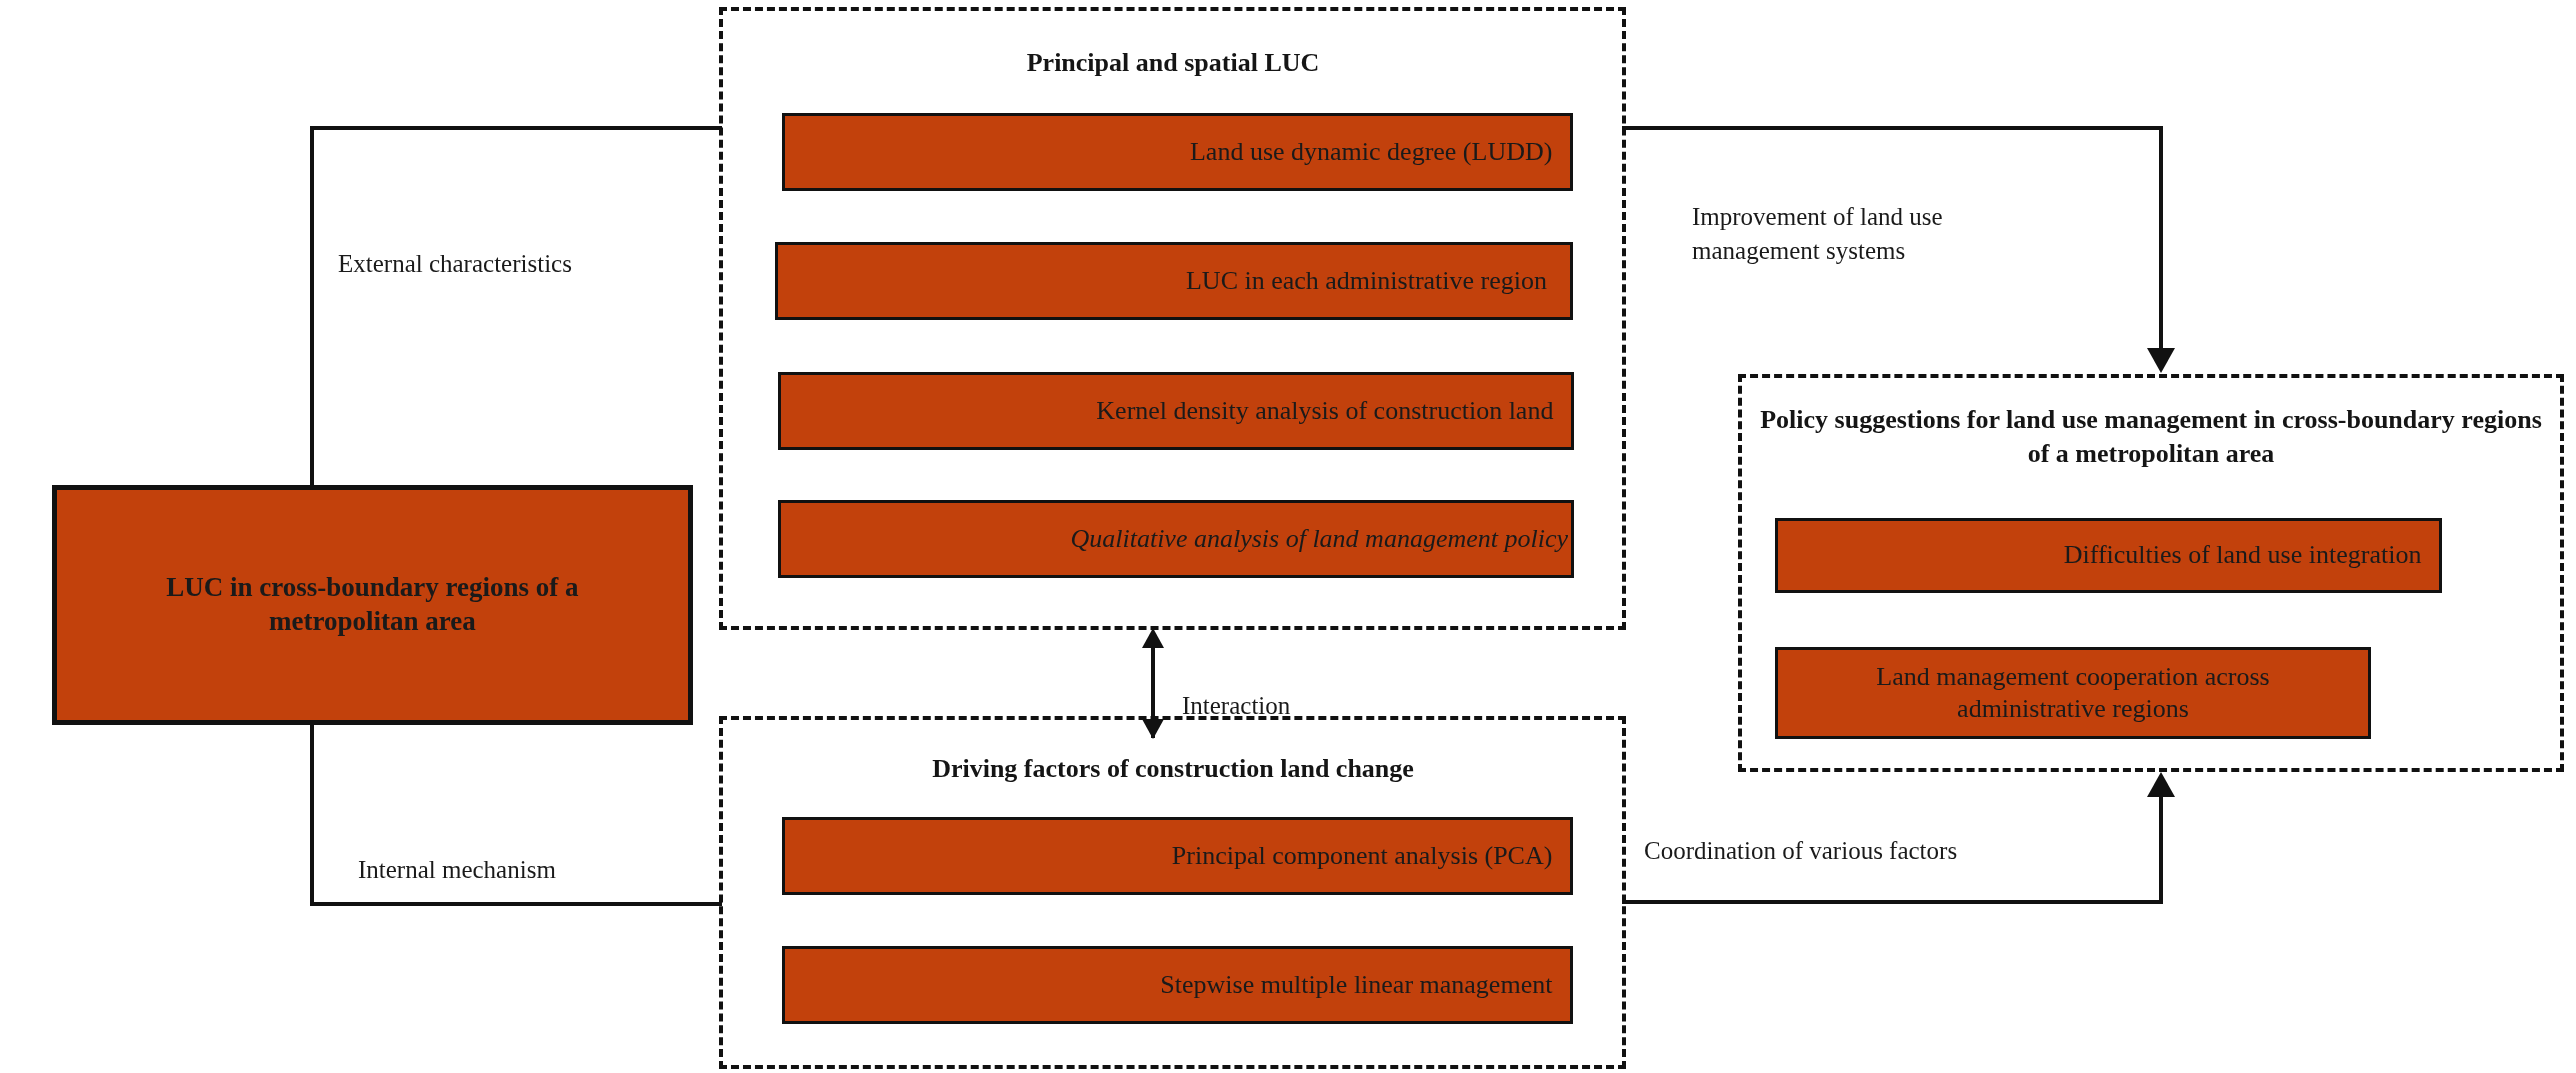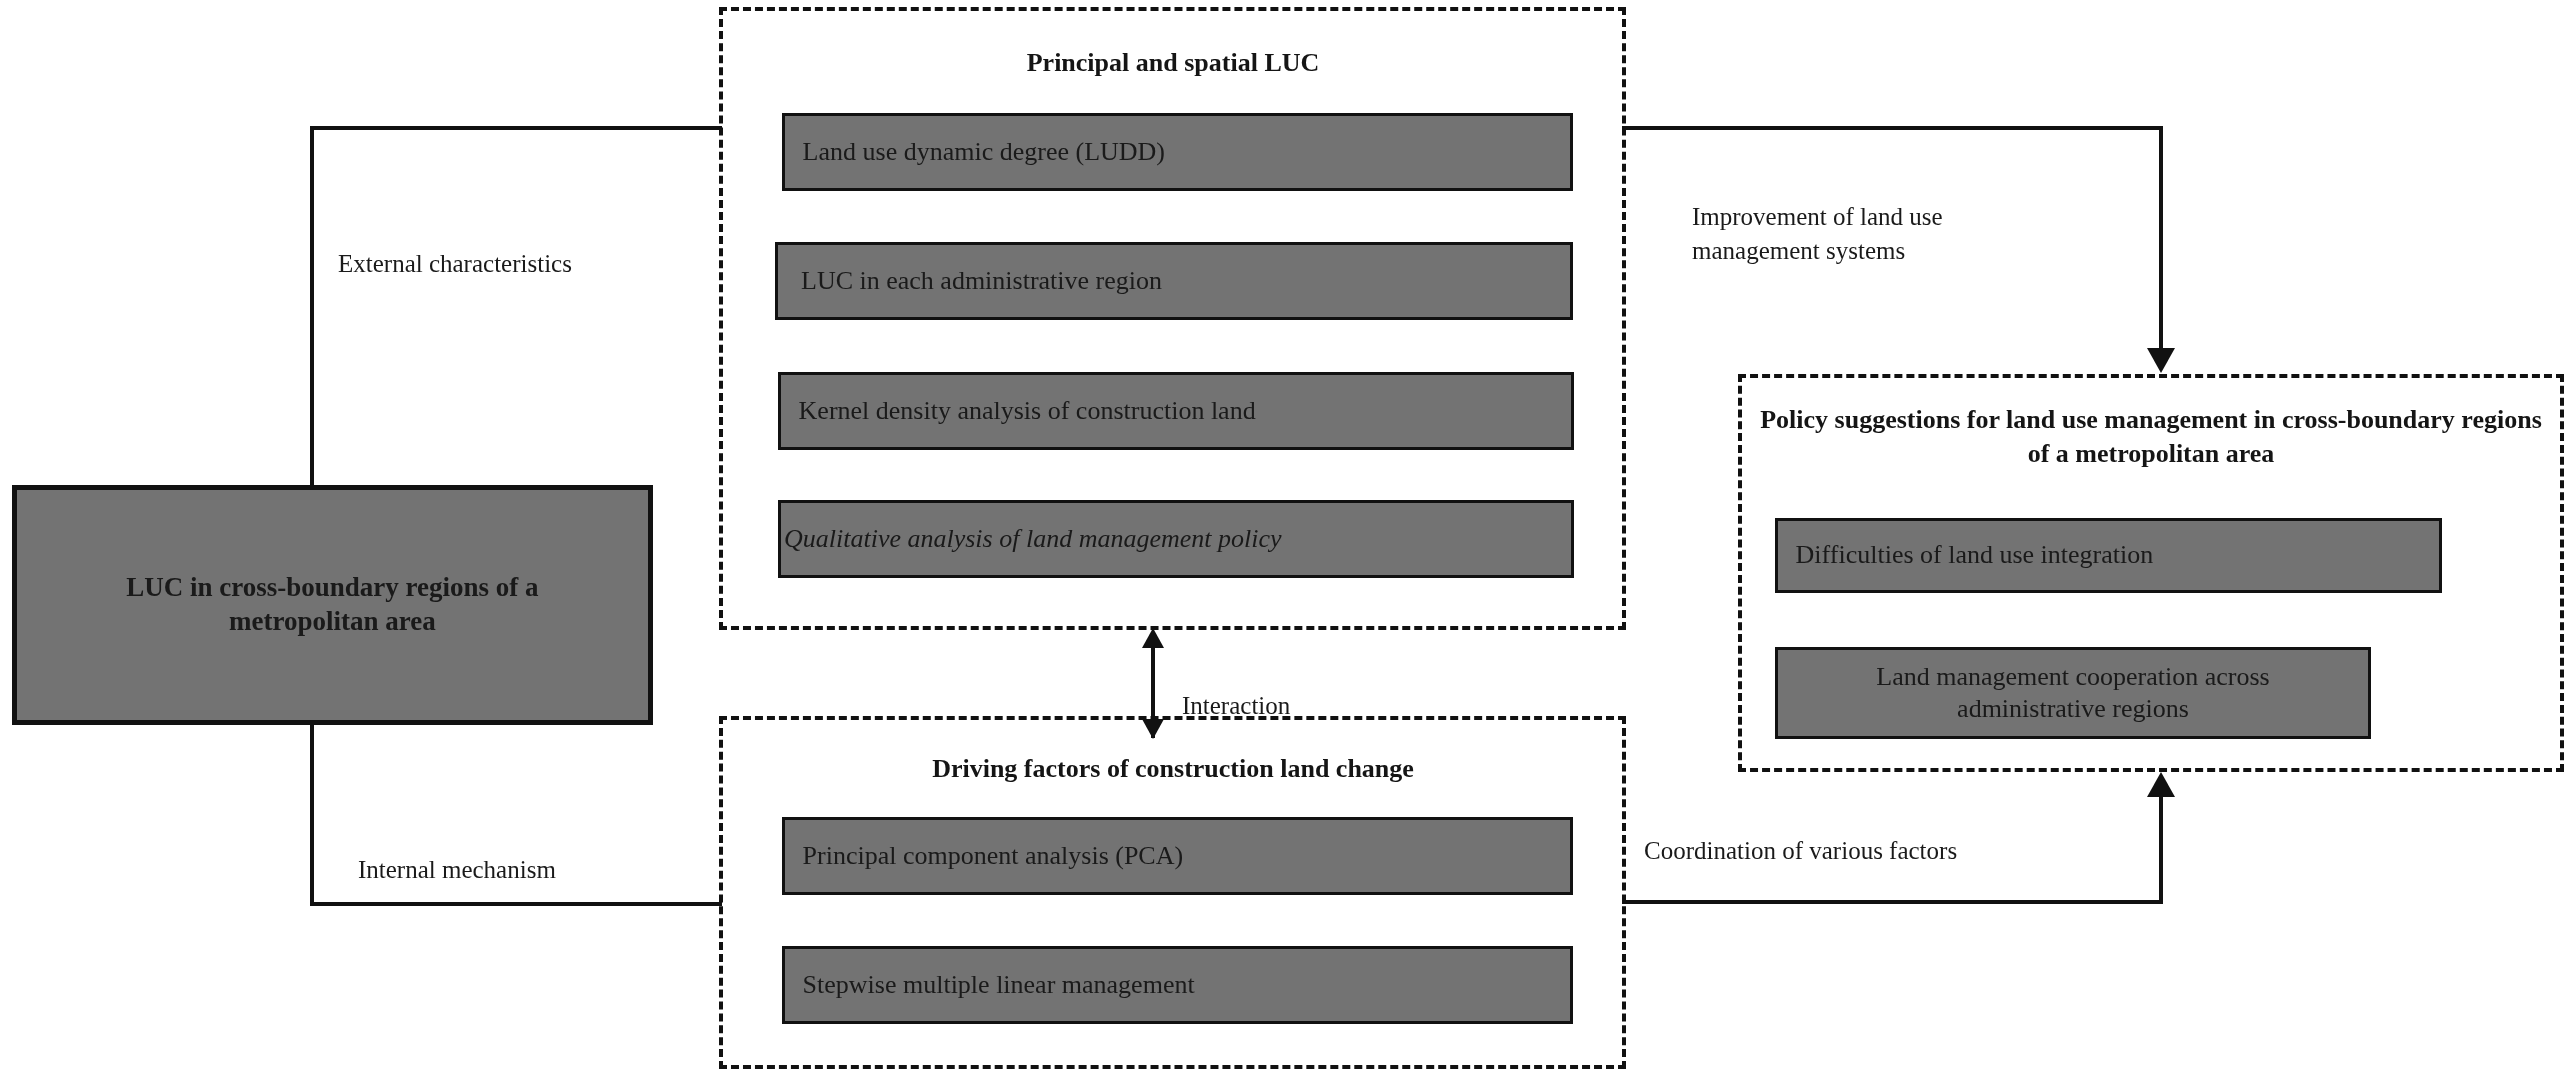--- a/index.html
+++ b/index.html
@@ -15,28 +15,28 @@
     font-family: "Liberation Serif", "DejaVu Serif", serif;
     color: #1a1a1a;
     overflow: hidden;
   }
 
   
   .solid-box {
     position: absolute;
     box-sizing: border-box;
     border: 3.5px solid #111111;
-    background: #737373;
+    background: #c2410c;
     display: flex;
     align-items: center;
-    justify-content: flex-start;
+    justify-content: flex-end;
     text-align: center;
     line-height: 1.25;
   }
-  .solid-box.thick { border-width: 5.3px; }
+  .solid-box.thick { border-width: 5.3px; margin-left: 40px; }
 
   
   .dashed-group {
     position: absolute;
     box-sizing: border-box;
     border: 4.1px dashed #111111;
     background: transparent;
   }
 
   

